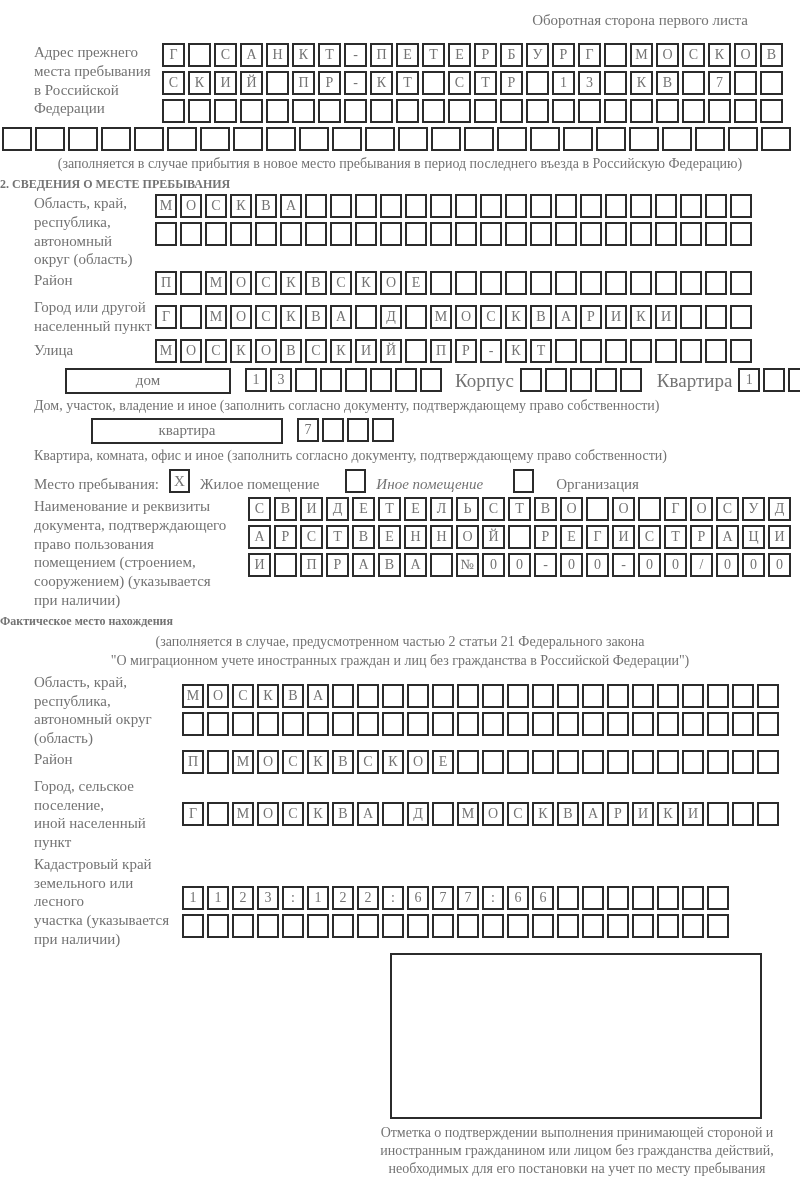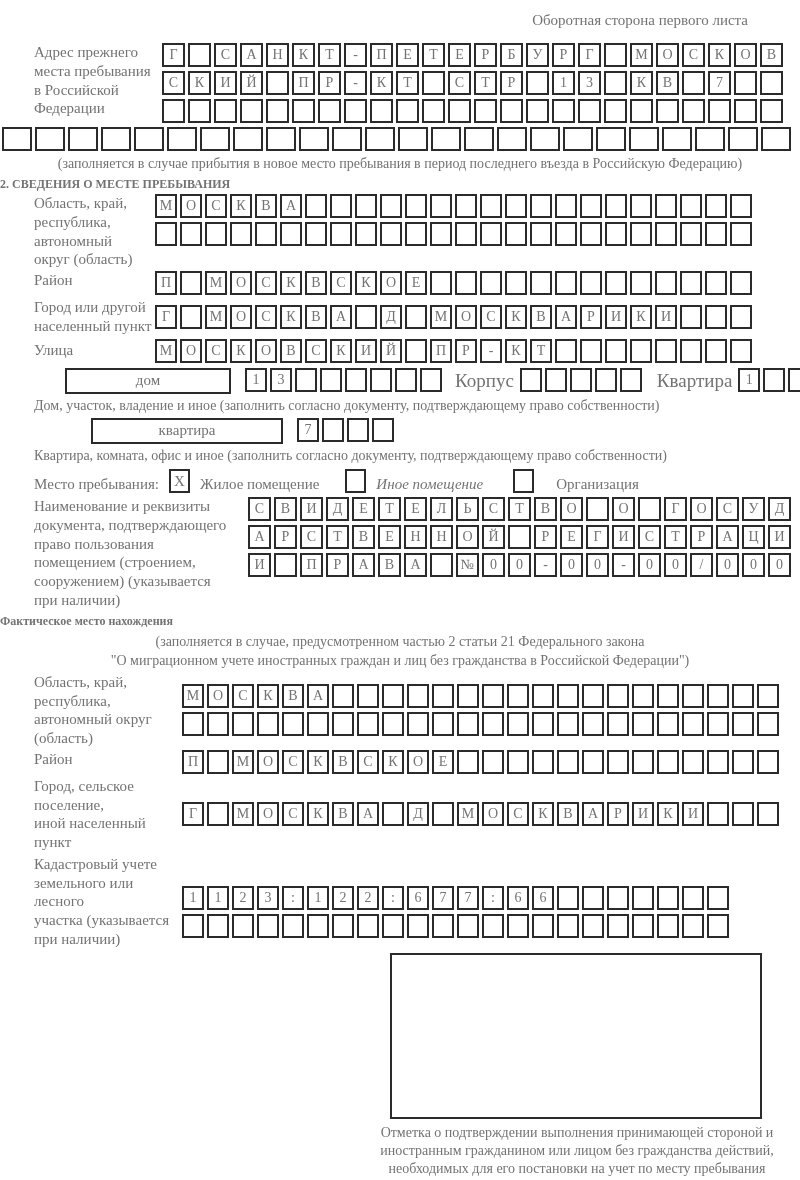--- a/index.html
+++ b/index.html
@@ -577,21 +577,21 @@
         <div class="cell">И</div>
         <div class="cell">К</div>
         <div class="cell">И</div>
         <div class="cell"></div>
         <div class="cell"></div>
         <div class="cell"></div>
       </div>
   </div>
 
   <div class="frow ml34 mt3">
-    <div class="lbl w148">Кадастровый учете
+    <div class="lbl w148">Кадастровый край
 земельного или лесного
 участка (указывается
 при наличии)</div>
     <div style="margin-top:21px;">
       <div class="cells">
           <div class="cell">1</div>
           <div class="cell">1</div>
           <div class="cell">2</div>
           <div class="cell">3</div>
           <div class="cell">:</div>

